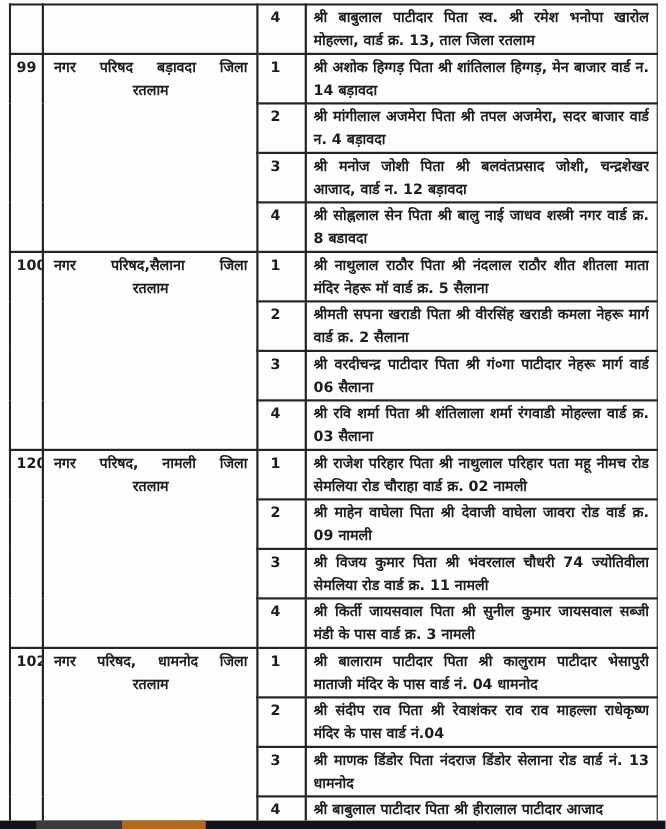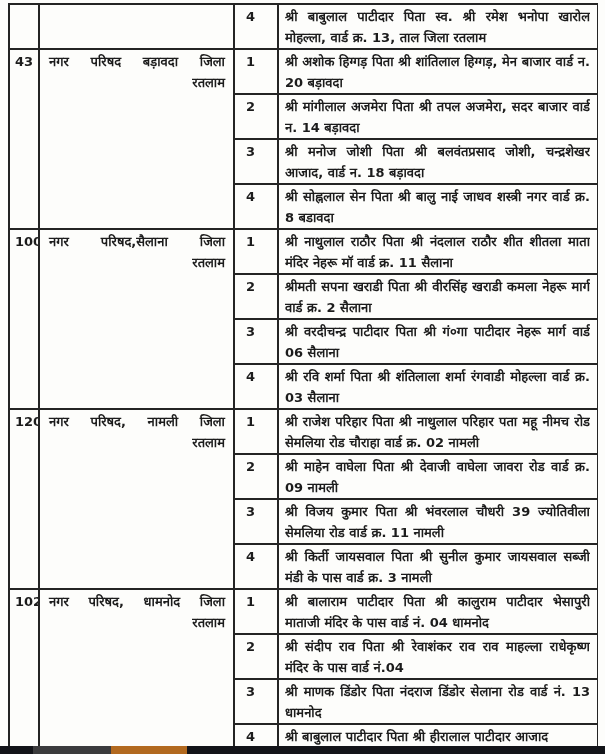--- a/index.html
+++ b/index.html
@@ -34,21 +34,21 @@
     font-weight:600;
     color:#1c1c1c;
     overflow:hidden;
   }
   tr { height:45px; }
   td.sn  { padding:2px 2px 0 5px; }
   td.cn  { padding:2px 8px 0 9px; }
   td.en  { padding:2px 0 0 11px; }
   td.et  { padding:2px 7px 0 6px; }
   .cl1 { text-align:justify; text-align-last:justify; }
-  .cl2 { text-align:right; }
+  .cl2 { text-align:center; }
   .jt  { text-align:justify; max-height:42px; overflow:hidden; }
   .bottom-bar {
     position:absolute;
     left:0; top:746px;
     width:605px; height:8px;
     background:#131419;
   }
   .seg { position:absolute; top:0; height:8px; }
   .seg-gray   { left:33px;  width:78px; background:#3b3b3d; }
   .seg-orange { left:111px; width:76px; background:#b2691f; }
@@ -69,58 +69,58 @@
         <tr>
       <td class="sn"></td>
       <td class="cn"></td>
       <td class="en">4</td>
       <td class="et">
             <div class="jt">श्री बाबुलाल पाटीदार पिता स्व. श्री रमेश भनोपा खारोल मोहल्ला, वार्ड क्र. 13, ताल जिला रतलाम</div>
           </td>
     </tr>
 
     <tr>
-      <td class="sn" rowspan="4">43</td>
+      <td class="sn" rowspan="4">99</td>
       <td class="cn" rowspan="4">
         <div class="cl1">नगर परिषद बड़ावदा जिला</div>
         <div class="cl2">रतलाम</div>
       </td>
       <td class="en">1</td>
       <td class="et">
-            <div class="jt">श्री अशोक हिग्गड़ पिता श्री शांतिलाल हिग्गड़, मेन बाजार वार्ड न. 20 बड़ावदा</div>
-          </td>
-    </tr>
-    <tr>
-      <td class="en">2</td>
-      <td class="et">
-            <div class="jt">श्री मांगीलाल अजमेरा पिता श्री तपल अजमेरा, सदर बाजार वार्ड न. 14 बड़ावदा</div>
-          </td>
-    </tr>
-    <tr>
-      <td class="en">3</td>
-      <td class="et">
-            <div class="jt">श्री मनोज जोशी पिता श्री बलवंतप्रसाद जोशी, चन्द्रशेखर आजाद, वार्ड न. 18 बड़ावदा</div>
+            <div class="jt">श्री अशोक हिग्गड़ पिता श्री शांतिलाल हिग्गड़, मेन बाजार वार्ड न. 14 बड़ावदा</div>
+          </td>
+    </tr>
+    <tr>
+      <td class="en">2</td>
+      <td class="et">
+            <div class="jt">श्री मांगीलाल अजमेरा पिता श्री तपल अजमेरा, सदर बाजार वार्ड न. 4 बड़ावदा</div>
+          </td>
+    </tr>
+    <tr>
+      <td class="en">3</td>
+      <td class="et">
+            <div class="jt">श्री मनोज जोशी पिता श्री बलवंतप्रसाद जोशी, चन्द्रशेखर आजाद, वार्ड न. 12 बड़ावदा</div>
           </td>
     </tr>
     <tr>
       <td class="en">4</td>
       <td class="et">
             <div class="jt">श्री सोह्नलाल सेन पिता श्री बालु नाई जाधव शस्त्री नगर वार्ड क्र. 8 बडावदा</div>
           </td>
     </tr>
 
     <tr>
       <td class="sn" rowspan="4">100</td>
       <td class="cn" rowspan="4">
         <div class="cl1">नगर परिषद,सैलाना जिला</div>
         <div class="cl2">रतलाम</div>
       </td>
       <td class="en">1</td>
       <td class="et">
-            <div class="jt">श्री नाथुलाल राठौर पिता श्री नंदलाल राठौर शीत शीतला माता मंदिर नेहरू मॉ वार्ड क्र. 11 सैलाना</div>
+            <div class="jt">श्री नाथुलाल राठौर पिता श्री नंदलाल राठौर शीत शीतला माता मंदिर नेहरू मॉ वार्ड क्र. 5 सैलाना</div>
           </td>
     </tr>
     <tr>
       <td class="en">2</td>
       <td class="et">
             <div class="jt">श्रीमती सपना खराडी पिता श्री वीरसिंह खराडी कमला नेहरू मार्ग वार्ड क्र. 2 सैलाना</div>
           </td>
     </tr>
     <tr>
       <td class="en">3</td>
@@ -148,21 +148,21 @@
     </tr>
     <tr>
       <td class="en">2</td>
       <td class="et">
             <div class="jt">श्री माहेन वाघेला पिता श्री देवाजी वाघेला जावरा रोड वार्ड क्र. 09 नामली</div>
           </td>
     </tr>
     <tr>
       <td class="en">3</td>
       <td class="et">
-            <div class="jt">श्री विजय कुमार पिता श्री भंवरलाल चौधरी 39 ज्योतिवीला सेमलिया रोड वार्ड क्र. 11 नामली</div>
+            <div class="jt">श्री विजय कुमार पिता श्री भंवरलाल चौधरी 74 ज्योतिवीला सेमलिया रोड वार्ड क्र. 11 नामली</div>
           </td>
     </tr>
     <tr>
       <td class="en">4</td>
       <td class="et">
             <div class="jt">श्री किर्ती जायसवाल पिता श्री सुनील कुमार जायसवाल सब्जी मंडी के पास वार्ड क्र. 3 नामली</div>
           </td>
     </tr>
 
     <tr>

